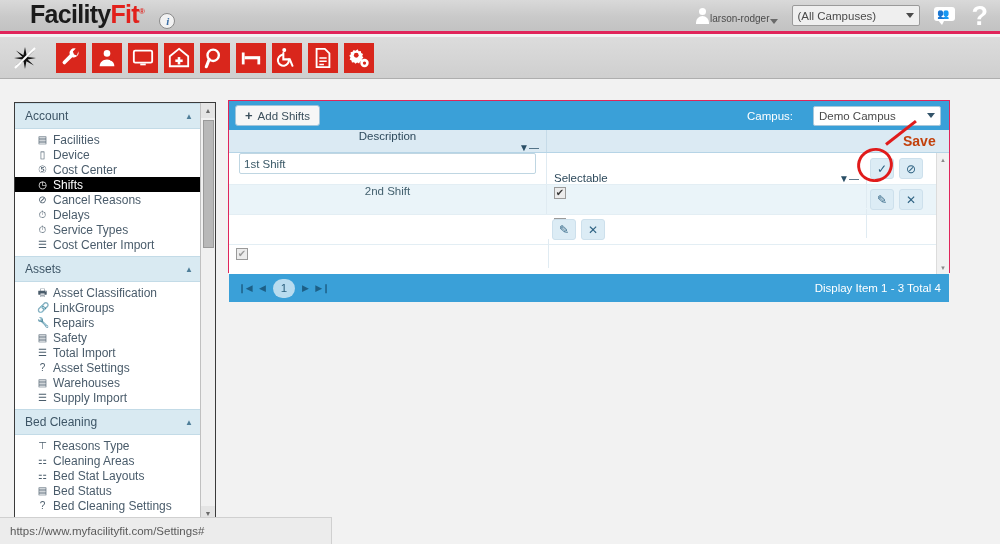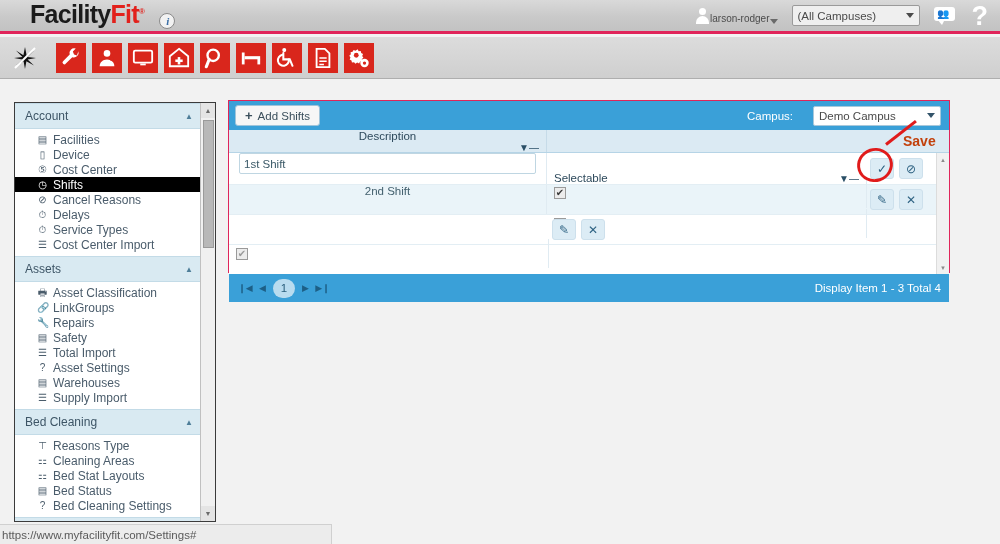--- a/index.html
+++ b/index.html
@@ -231,23 +231,23 @@
     background: #e01b1b; transform: rotate(-38deg); transform-origin: left center;
     pointer-events: none;
   }
   .anno-label {
     position: absolute; left: 903px; top: 133px; color: #c2410c;
     font-size: 14px; font-weight: bold; pointer-events: none;
   }
 
   
   .statusbar {
-    position: absolute; left: 0; bottom: 0; width: 332px; height: 20px;
+    position: absolute; left: 0; bottom: 0; width: 332px; height: 27px;
     background: #ececec; border-top: 1px solid #d0d0d0; border-right: 1px solid #d0d0d0;
-    display: flex; align-items: center; padding-left: 2px;
+    display: flex; align-items: center; padding-left: 10px;
     color: #5a5a5a; font-size: 11.5px;
   }
 </style>
 </head>
 <body>
 
 <div id="app">
 
   <div class="header">
     <div class="logo">

